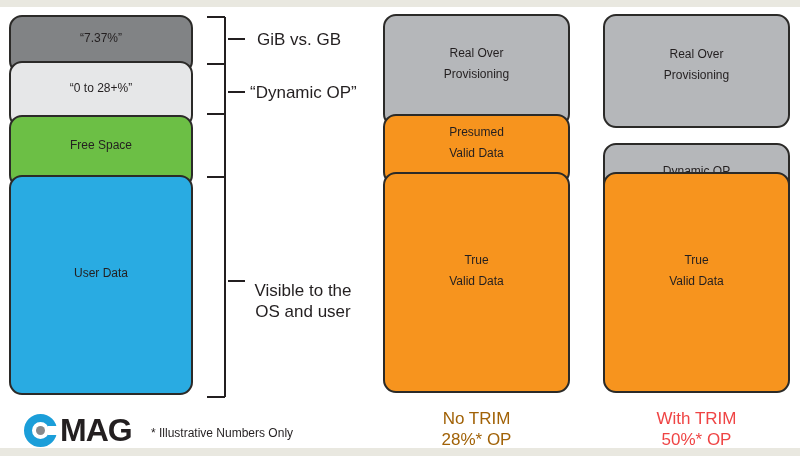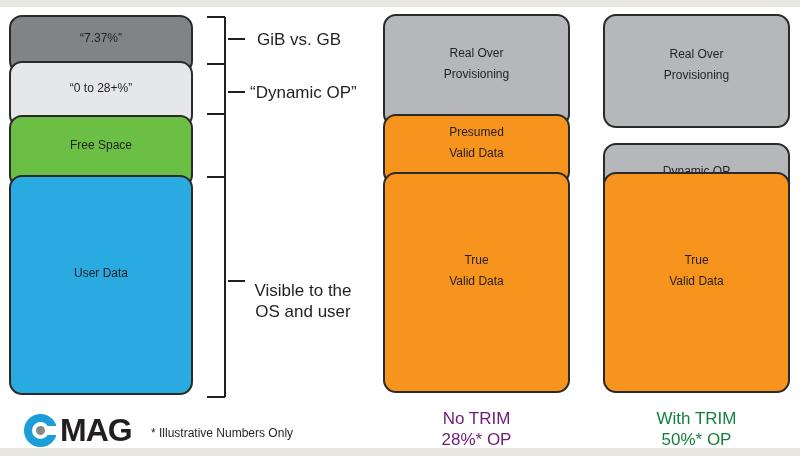--- a/index.html
+++ b/index.html
@@ -103,37 +103,37 @@
     </div>
     <div class="seg sB ext" style="background-color: rgb(247, 148, 30);">
       <span class="seg-label">Presumed
 Valid Data</span>
     </div>
     <div class="seg sC big" style="background-color: rgb(247, 148, 30);">
       <span class="seg-label">True
 Valid Data</span>
     </div>
   </div>
-  <div class="caption cap2" style="color: #701a75;">No TRIM
+  <div class="caption cap2" style="color: #a16207;">No TRIM
 28%* OP</div>
 
   <div class="column col3">
     <div class="seg sA ext" style="background-color: rgb(181, 183, 186);">
       <span class="seg-label">Real Over
 Provisioning</span>
     </div>
     <div class="seg sB ext" style="background-color: rgb(181, 183, 186);">
       <span class="seg-label">Dynamic OP</span>
     </div>
     <div class="seg sC big" style="background-color: rgb(247, 148, 30);">
       <span class="seg-label">True
 Valid Data</span>
     </div>
   </div>
-  <div class="caption cap3" style="color: #15803d;">With TRIM
+  <div class="caption cap3" style="color: #ef4444;">With TRIM
 50%* OP</div>
 
   <div class="logo">
     <span class="logo-c">
       <span class="logo-gap"></span>
       <span class="logo-dot"></span>
     </span>
     <span class="logo-text">MAG</span>
   </div>
   <div class="footnote">* Illustrative Numbers Only</div>

